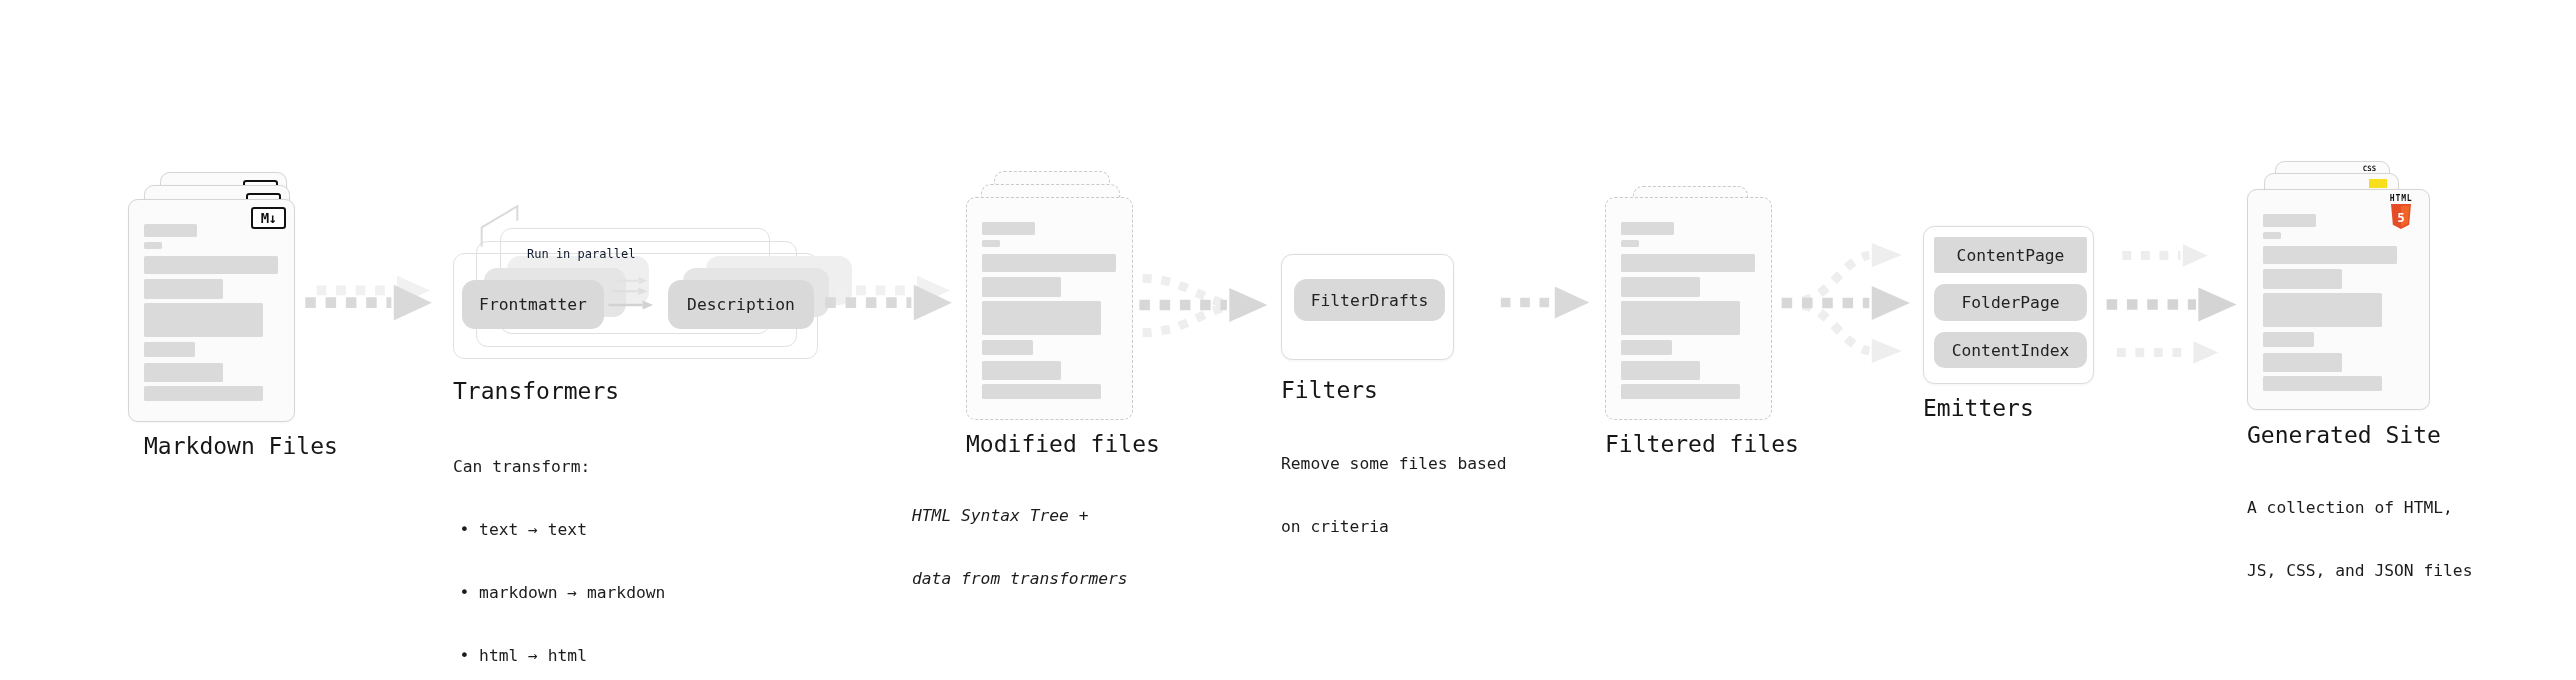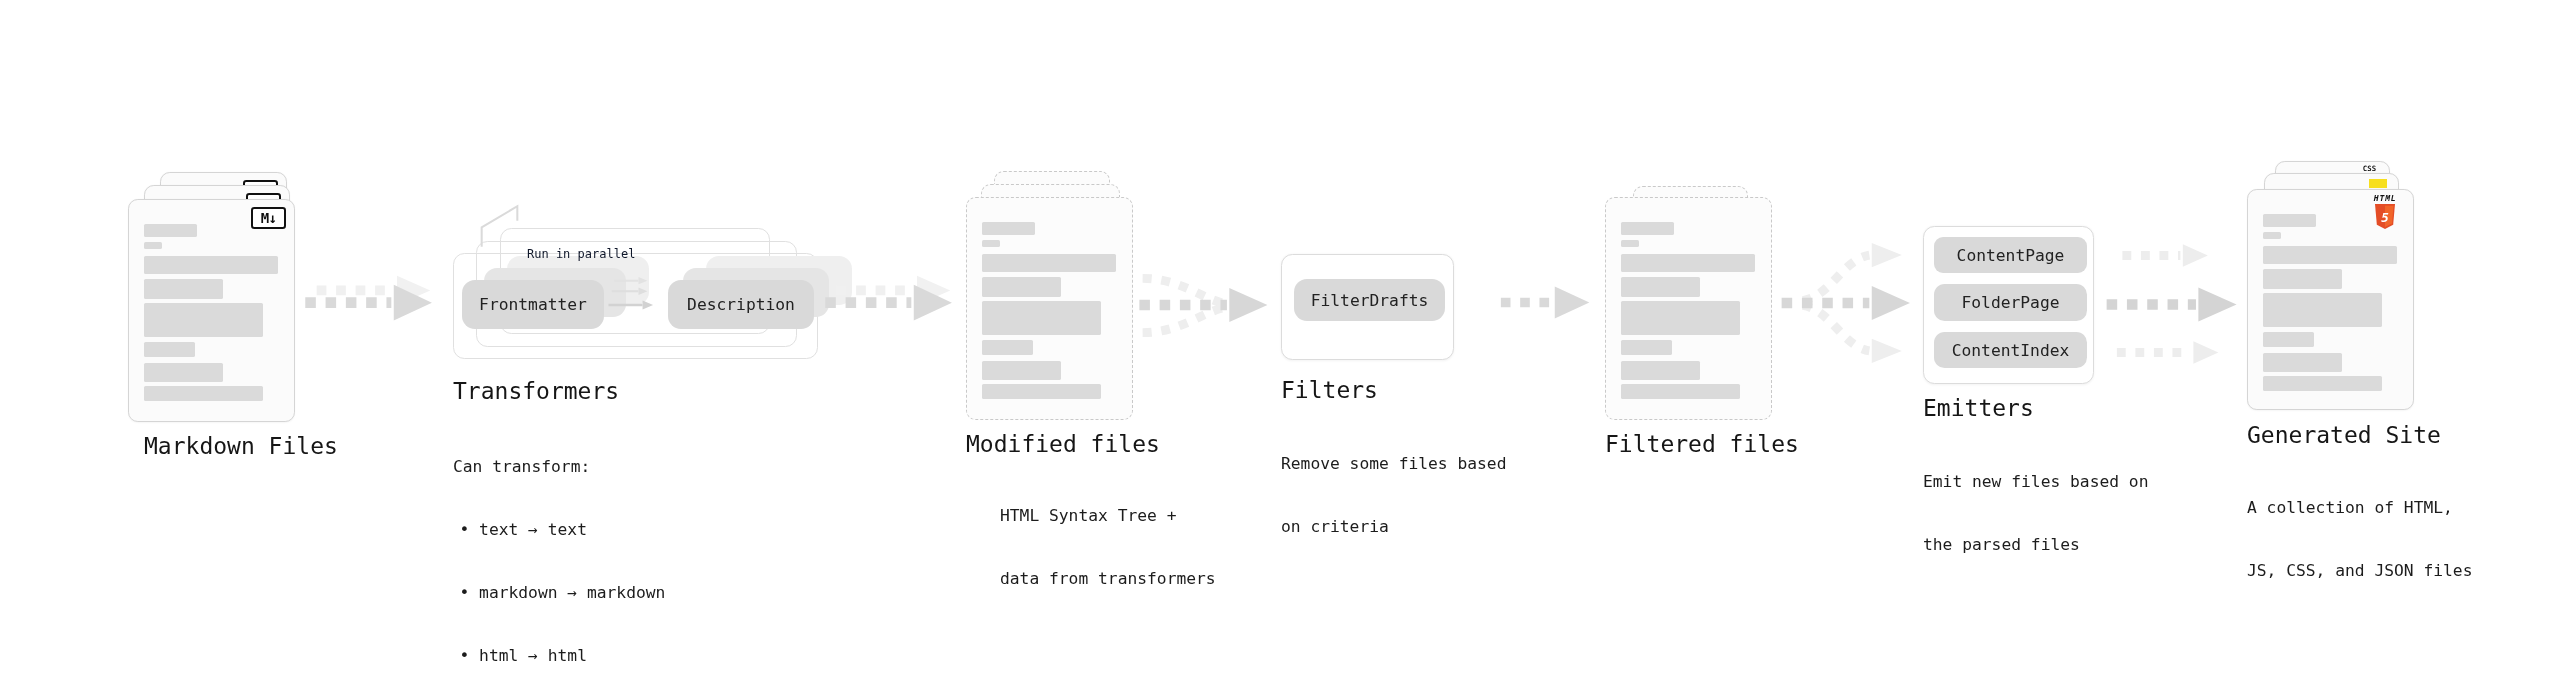--- a/index.html
+++ b/index.html
@@ -125,21 +125,21 @@
     <i class="bar b1"></i>
     <i class="bar b2"></i>
     <i class="bar b3"></i>
     <i class="bar b4"></i>
     <i class="bar b5"></i>
     <i class="bar b6"></i>
     <i class="bar b7"></i>
     <i class="bar b8"></i>
   </div>
   <div class="label" style="left:966px;top:430px;">Modified files</div>
-  <div class="caption" style="left:1000px;top:463px;">
+  <div class="caption" style="left:912px;top:463px;font-style:italic;">
     <div>HTML Syntax Tree +</div>
     <div>data from transformers</div>
   </div>
 
   <svg class="arrow" style="left:1136px;top:267px;" width="134" height="77" viewBox="0 0 165 95">
     <path d="M8,14 C55,14 82,40 110,45" stroke="#eeeeee" stroke-width="11" stroke-dasharray="11 12" fill="none"></path>
     <path d="M8,81 C55,81 82,55 110,50" stroke="#eeeeee" stroke-width="11" stroke-dasharray="11 12" fill="none"></path>
     <line x1="4" y1="47" x2="112" y2="47" stroke="#d7d7d7" stroke-width="13" stroke-dasharray="13 12"></line>
     <polygon points="115,26 162,47 115,68" fill="#d7d7d7"></polygon>
   </svg>
@@ -173,28 +173,24 @@
   <svg class="arrow" style="left:1780px;top:238px;" width="134" height="130" viewBox="0 0 165 160">
     <path d="M28,77 C62,72 78,26 110,21" stroke="#eeeeee" stroke-width="11" stroke-dasharray="11 12" fill="none"></path>
     <polygon points="113,6 150,21 113,36" fill="#eeeeee"></polygon>
     <path d="M28,83 C62,88 78,134 110,139" stroke="#eeeeee" stroke-width="11" stroke-dasharray="11 12" fill="none"></path>
     <polygon points="113,124 150,139 113,154" fill="#eeeeee"></polygon>
     <line x1="2" y1="80" x2="110" y2="80" stroke="#d7d7d7" stroke-width="13" stroke-dasharray="13 12"></line>
     <polygon points="113,59 160,80 113,101" fill="#d7d7d7"></polygon>
   </svg>
 
   <div class="obox solidbox" style="left:1923px;top:226px;width:171px;height:158px;"></div>
-  <div class="pill" style="left:1934px;top:237px;width:153px;height:36px;border-radius:9px;">ContentPage</div>
+  <div class="pill" style="left:1934px;top:237px;width:153px;height:36px;border-radius:2px;">ContentPage</div>
   <div class="pill" style="left:1934px;top:284px;width:153px;height:37px;border-radius:10.6px;">FolderPage</div>
   <div class="pill" style="left:1934px;top:332px;width:153px;height:36px;border-radius:10.6px;">ContentIndex</div>
   <div class="label" style="left:1923px;top:394px;">Emitters</div>
-  <div class="caption" style="left:1923px;top:429px;">
-    <div>Emit new files based on</div>
-    <div>the parsed files</div>
-  </div>
 
   <svg class="arrow" style="left:2119px;top:241px;" width="89" height="29" viewBox="0 0 110 36">
     <line x1="4" y1="18" x2="76" y2="18" stroke="#ededed" stroke-width="11" stroke-dasharray="11 12"></line>
     <polygon points="79,4 110,18 79,32" fill="#ededed"></polygon>
   </svg>
   <svg class="arrow" style="left:2105px;top:285px;" width="134" height="39" viewBox="0 0 165 48">
     <line x1="2" y1="24" x2="112" y2="24" stroke="#d4d4d4" stroke-width="13" stroke-dasharray="13 12"></line>
     <polygon points="115,3 162,24 115,45" fill="#d4d4d4"></polygon>
   </svg>
   <svg class="arrow" style="left:2113px;top:338px;" width="106" height="29" viewBox="0 0 130 36">
@@ -204,21 +200,21 @@
 
   <div class="doc" style="left:2275px;top:161px;width:115px;height:73px;">
     <div class="css-badge">
       <div class="txt">CSS</div>
       <div class="underline"></div>
     </div>
   </div>
   <div class="doc" style="left:2264px;top:173px;width:135px;height:73px;">
     <div class="js-badge"></div>
   </div>
-  <div class="doc" style="left:2247px;top:189px;width:167px;height:221px;font-style:italic;">
+  <div class="doc" style="left:2247px;top:189px;width:183px;height:221px;">
     <div class="html5-badge">
       <div class="txt">HTML</div>
       <svg width="22" height="25" viewBox="0 0 26 30">
         <path d="M1,0 L25,0 L22.8,25 L13,30 L3.2,25 Z" fill="#E44D26"></path>
         <path d="M13,2 L23.2,2 L21.4,23.4 L13,27.6 Z" fill="#F16529"></path>
         <text x="13" y="21" text-anchor="middle" font-size="15" font-weight="bold" fill="#ffffff">5</text>
       </svg>
     </div>
     <i class="bar b1"></i>
     <i class="bar b2"></i>

